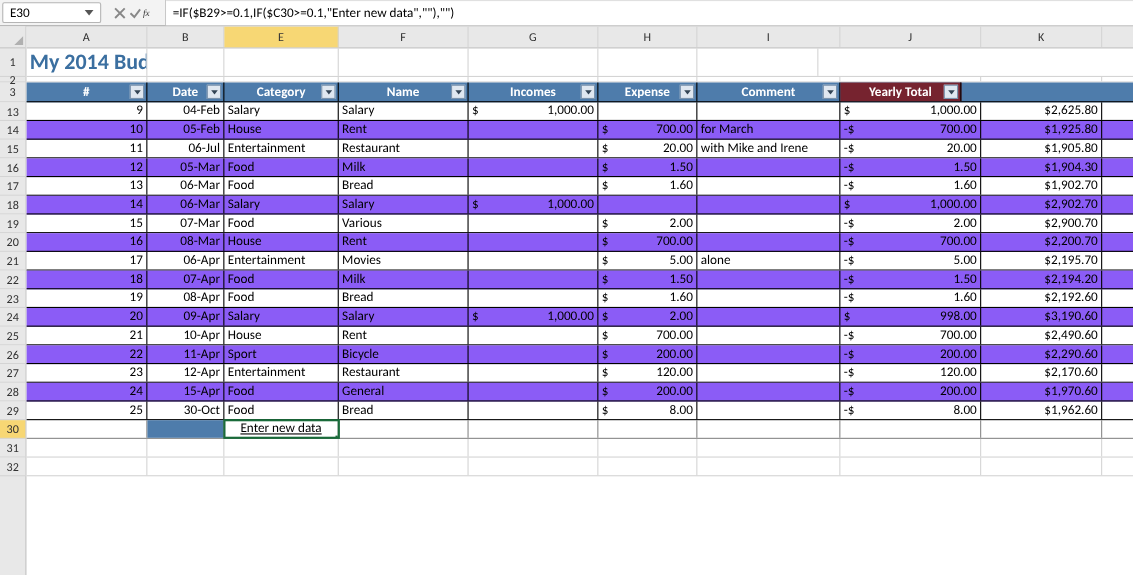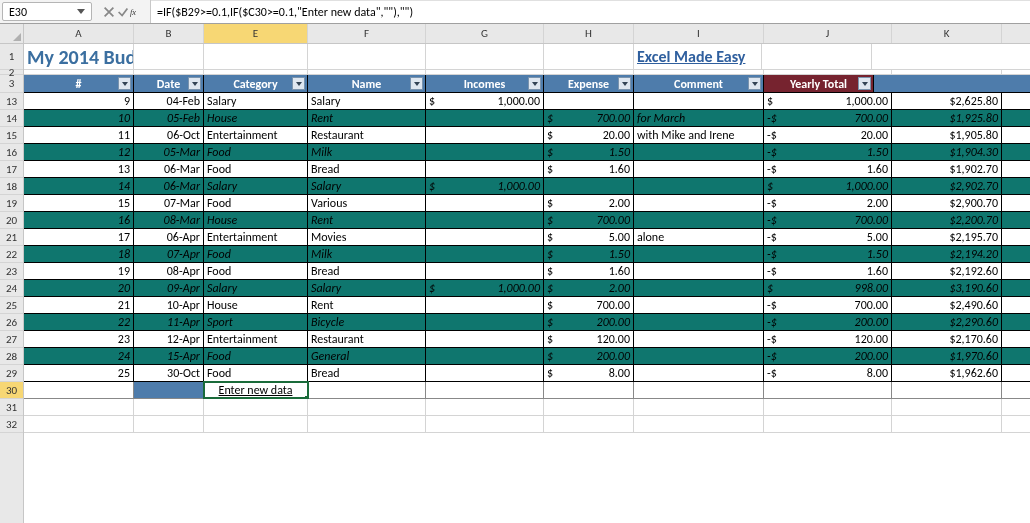--- a/index.html
+++ b/index.html
@@ -52,21 +52,21 @@
   .row.spacer { height:5px; border-bottom:1px solid #d4d4d4; }
   .row.spacer .cell{border-right:1px solid #d4d4d4;}
 
   
   .row.thdr { background:#4e7cab; color:#fff; font-weight:bold; height:18px;}
   .row.thdr .cell { justify-content:center; position:relative; }
   .dd { position:absolute; right:2px; top:2px; width:13px; height:13px; background:#dfe7f0; border:1px solid #7a93ad; display:flex; align-items:center; justify-content:center; }
   .dd::after{content:"";width:0;height:0;border-left:3px solid transparent;border-right:3px solid transparent;border-top:4px solid #345; }
 
   
-  .row.band { background:#0f766e;font-style:italic; }
+  .row.band { background:#8b5cf6; }
 
   
   .num {justify-content:flex-end !important;}
   
   .cur { justify-content:space-between !important; }
   .cur .sym{ }
   .cur .val{ }
 
   
   .sel { outline:2px solid #1a6b3a; outline-offset:-1px; background:#fff; position:relative; text-decoration:underline; justify-content:center !important;text-align:right; }
@@ -155,23 +155,20 @@
 
         <div class="row title">
           <div class="cell cA">
               <span class="title-text">My 2014 Budget</span>
             </div>
           <div class="cell cB"></div>
           <div class="cell cE"></div>
           <div class="cell cF"></div>
           <div class="cell cG"></div>
           <div class="cell cH"></div>
-          <div class="cell cJ">
-              <span class="made-easy">Excel Made Easy</span>
-            </div>
           <div class="cell cK"></div>
         </div>
 
         <div class="row spacer">
           <div class="cell cA"></div>
             <div class="cell cB"></div>
             <div class="cell cE"></div>
             <div class="cell cF"></div>
             <div class="cell cG"></div>
             <div class="cell cH"></div>
@@ -245,21 +242,21 @@
               </div>
               <div class="cell cI">for March</div>
               <div class="cell cJ cur">
                 <span class="sym">-$</span>
                 <span class="val">700.00</span>
               </div>
               <div class="cell cK num">$1,925.80</div>
             </div>
             <div class="row">
               <div class="cell cA num">11</div>
-              <div class="cell cB num">06-Oct</div>
+              <div class="cell cB num">06-Jul</div>
               <div class="cell cE">Entertainment</div>
               <div class="cell cF">Restaurant</div>
               <div class="cell cG"></div>
               <div class="cell cH cur">
                 <span class="sym">$</span>
                 <span class="val">20.00</span>
               </div>
               <div class="cell cI">with Mike and Irene</div>
               <div class="cell cJ cur">
                 <span class="sym">-$</span>

